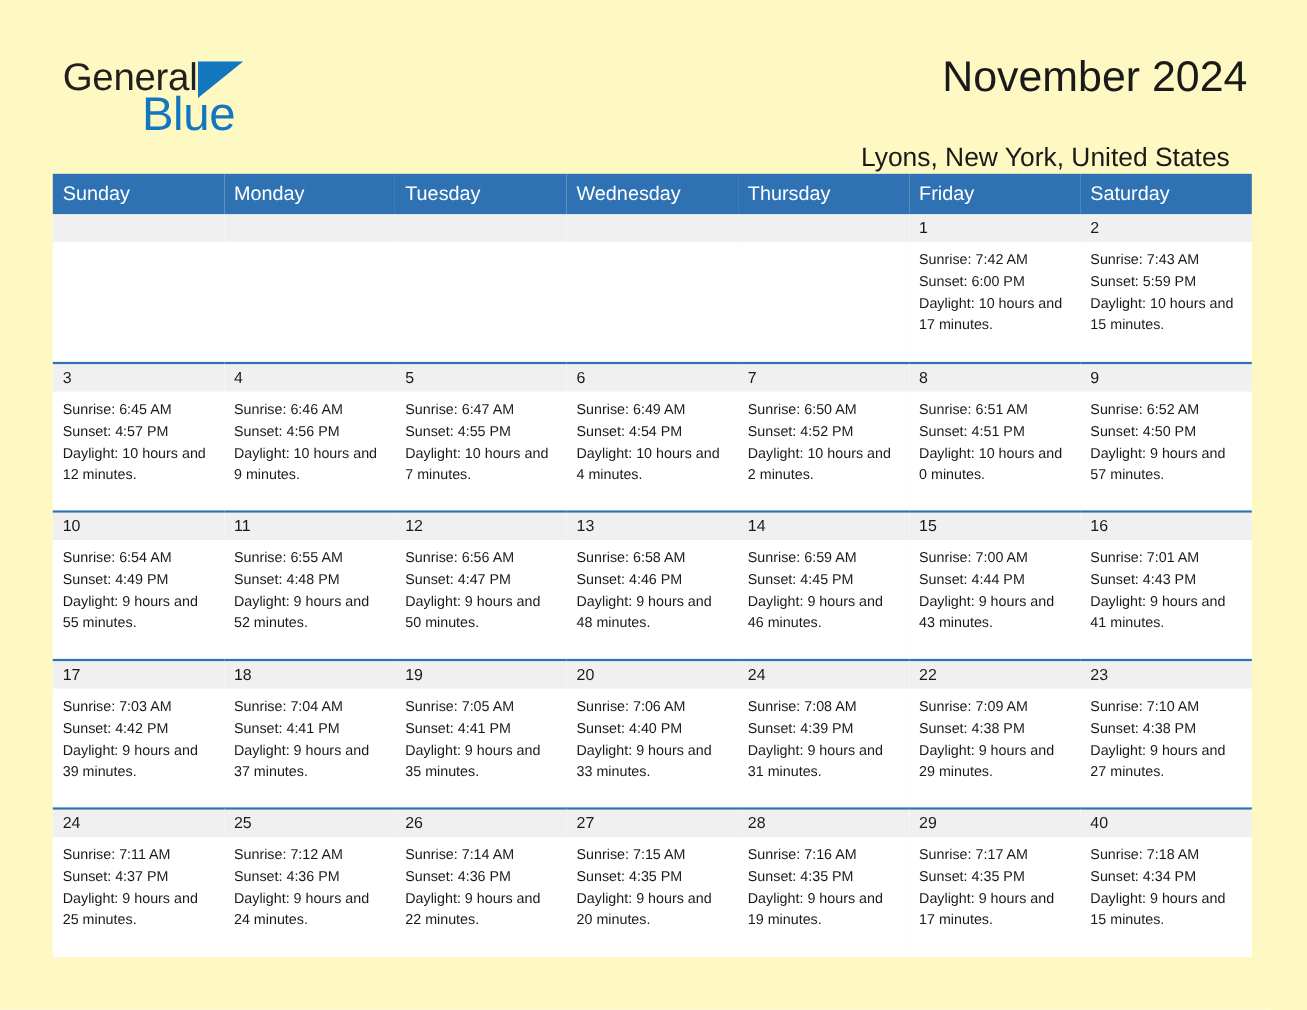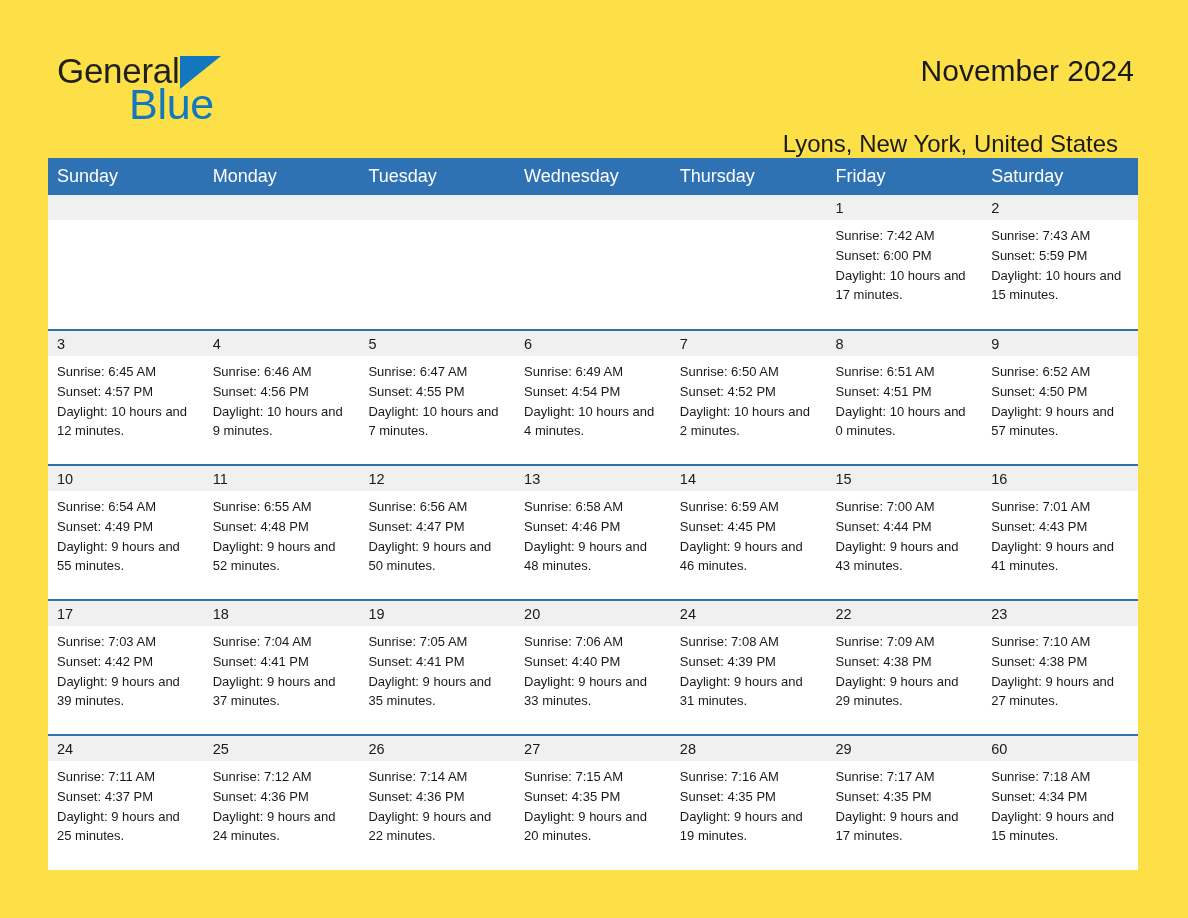--- a/index.html
+++ b/index.html
@@ -9,21 +9,21 @@
     width: 1188px;
     height: 918px;
     background: #ffffff;
     font-family: "Liberation Sans", sans-serif;
     -webkit-font-smoothing: antialiased;
   }
   .page {
     position: relative;
     width: 1188px;
     height: 918px;
-    background: #fde047;
+    background: #fef9c3;
   }
 
   
   .header {
     position: absolute;
     left: 0;
     top: 0;
     width: 1188px;
     height: 150px;
   }
@@ -64,21 +64,21 @@
     font-size: 43px;
     line-height: 38px;
     color: #1277bf;
     letter-spacing: -0.3px;
   }
 
   .title {
     position: absolute;
     right: 54px;
     top: 48px;
-    font-size: 30px;
+    font-size: 39px;
     line-height: 46px;
     color: #1a1a1a;
     text-align: right;
     white-space: nowrap;
     font-weight: normal;
     margin: 0;
   }
   .subtitle {
     position: absolute;
     right: 54px;
@@ -429,21 +429,21 @@
             </td>
             <td class="daycell">
               <div class="daynum-band">29</div>
               <div class="details">
                 <div>Sunrise: 7:17 AM</div>
                 <div>Sunset: 4:35 PM</div>
                 <div class="daylight-wrap">Daylight: 9 hours and 17 minutes.</div>
               </div>
             </td>
             <td class="daycell">
-              <div class="daynum-band">60</div>
+              <div class="daynum-band">40</div>
               <div class="details">
                 <div>Sunrise: 7:18 AM</div>
                 <div>Sunset: 4:34 PM</div>
                 <div class="daylight-wrap">Daylight: 9 hours and 15 minutes.</div>
               </div>
             </td>
           </tr>
         </tbody>
     </table>
   </div>

